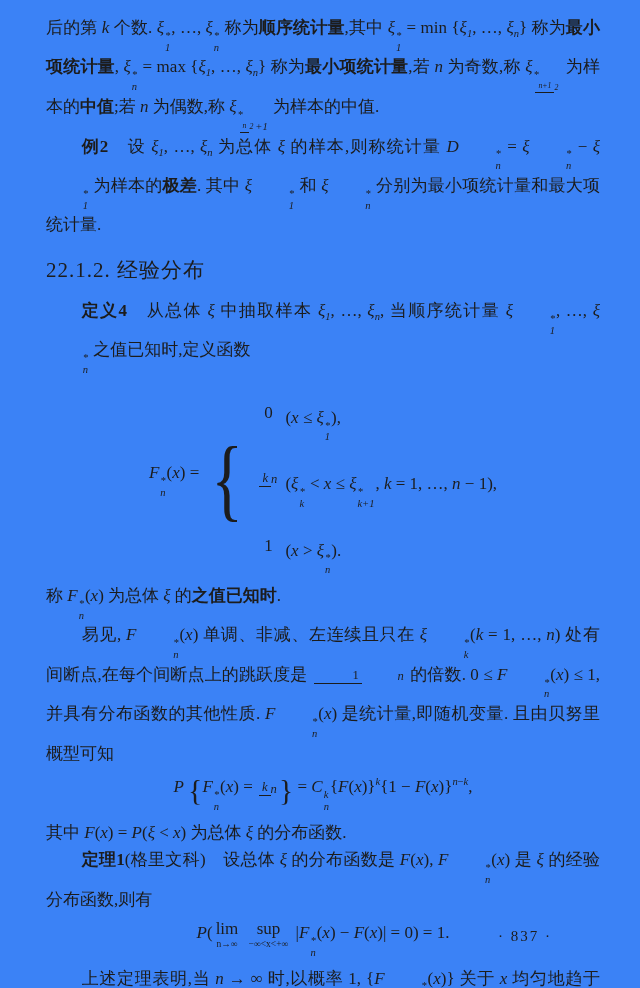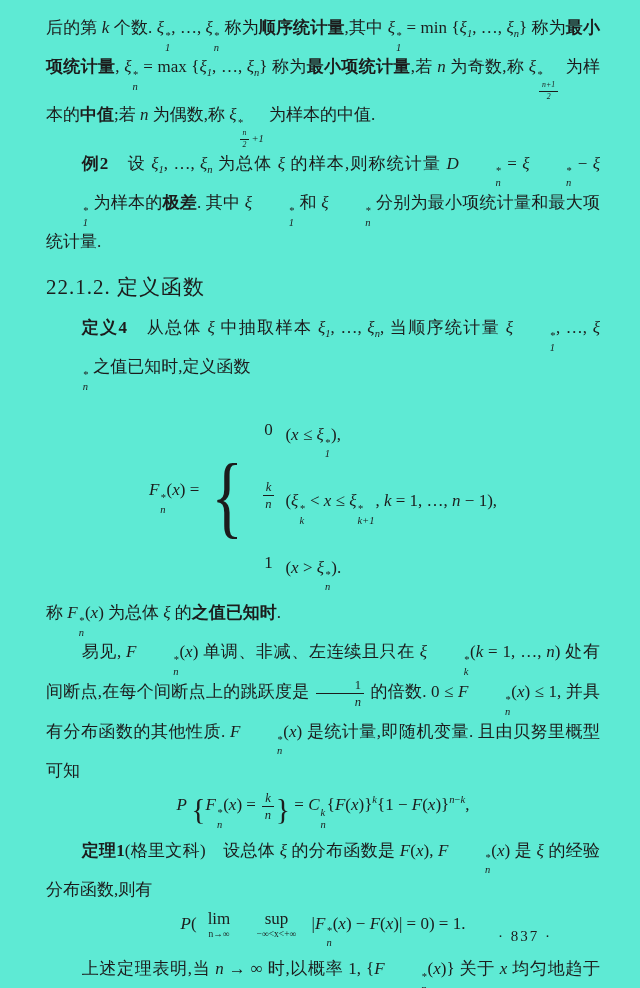--- a/index.html
+++ b/index.html
@@ -1,47 +1,47 @@
 <!DOCTYPE html>
 <html lang="zh"><head>
 <meta charset="utf-8">
 <style>
   html,body{margin:0;padding:0;background:#e8e8e8;}
   .page{
     position:relative;
     box-sizing:border-box;
     width:640px;height:988px;
     margin:0 auto;
-    background:#5eead4;
+    background:#3b82f6;
     color:#1c1c1c;
     padding:14px 40px 20px 46px;
     font-family:"Liberation Serif","DejaVu Serif",serif;
     font-size:17px;line-height:1.62;
     text-align:justify;
     overflow:hidden;
   }
   p.para{margin:0;}
   p.ind{text-indent:2.1em;}
   .bd{font-weight:bold;}
   .it{font-style:italic;}
   sup,sub{font-size:62%;line-height:1;}
   .supsub{
     display:inline-flex;flex-direction:column;align-items:flex-start;
     vertical-align:-0.55em;font-size:62%;line-height:1.12;margin:0 1px;
   }
   .ss-top,.ss-bot{display:block;white-space:nowrap;}
   .frac{
-    display:inline-flex;flex-direction:column;align-items:center;
+    display:inline-flex;flex-direction:row;align-items:center;
     vertical-align:middle;font-size:74%;line-height:1.12;margin:0 2px;
   }
   .fr-n{border-bottom:1px solid currentColor;padding:0 3px 1px;white-space:nowrap;}
   .fr-d{padding-top:1px;white-space:nowrap;}
   .limop{
     display:inline-flex;flex-direction:column;align-items:center;
-    vertical-align:middle;line-height:1.05;margin:0 11px;
+    vertical-align:middle;line-height:1.05;margin:0 3px;
   }
   .lo-under{font-size:56%;margin-top:1px;white-space:nowrap;}
   .lg{font-size:175%;line-height:1;vertical-align:-0.28em;}
   .heading{
     font-size:21px;font-weight:400;margin:14px 0 10px;
     letter-spacing:1px;text-indent:0;
   }
   .formula{
     display:flex;justify-content:center;align-items:center;
     margin:6px 0;text-indent:0;text-align:left;
@@ -100,21 +100,21 @@
           <span class="ss-top">*</span>
           <span class="ss-bot">1</span>
         </span></span> 为样本的<span class="bd">极差</span>. 其中 <span class="it">ξ<span class="supsub">
           <span class="ss-top">*</span>
           <span class="ss-bot">1</span>
         </span></span> 和 <span class="it">ξ<span class="supsub">
           <span class="ss-top">*</span>
           <span class="ss-bot"><span class="it">n</span></span>
         </span></span> 分别为最小项统计量和最大项统计量.</p>
 
-  <h2 class="heading">22.1.2. 定义函数</h2>
+  <h2 class="heading">22.1.2. 经验分布</h2>
 
   <p class="para ind"><span class="bd">定义4　</span>从总体 <span class="it">ξ</span> 中抽取样本 <span class="it">ξ<sub>1</sub></span>, …, <span class="it">ξ<sub><span class="it">n</span></sub></span>, 当顺序统计量 <span class="it">ξ<span class="supsub">
           <span class="ss-top">*</span>
           <span class="ss-bot">1</span>
         </span></span>, …, <span class="it">ξ<span class="supsub">
           <span class="ss-top">*</span>
           <span class="ss-bot"><span class="it">n</span></span>
         </span></span> 之值已知时,定义函数</p>
 
   <div class="formula">
@@ -184,20 +184,21 @@
             <span class="ss-bot"><span class="it">n</span></span>
           </span></span>(<span class="it">x</span>) = <span class="frac">
           <span class="fr-n"><span class="it">k</span></span>
           <span class="fr-d"><span class="it">n</span></span>
         </span><span class="lg">}</span> = <span class="it">C<span class="supsub">
             <span class="ss-top"><span class="it">k</span></span>
             <span class="ss-bot"><span class="it">n</span></span>
           </span></span>{<span class="it">F</span>(<span class="it">x</span>)}<span><sup><span class="it">k</span></sup></span>{1 − <span class="it">F</span>(<span class="it">x</span>)}<span><sup><span class="it">n</span>−<span class="it">k</span></sup></span>,</span>
   </div>
 
+  <p class="para">其中 <span class="it">F</span>(<span class="it">x</span>) = <span class="it">P</span>(<span class="it">ξ</span> &lt; <span class="it">x</span>) 为总体 <span class="it">ξ</span> 的分布函数.</p>
 
   <p class="para ind"><span class="bd">定理1</span>(格里文科)　设总体 <span class="it">ξ</span> 的分布函数是 <span class="it">F</span>(<span class="it">x</span>), <span class="it">F<span class="supsub">
           <span class="ss-top">*</span>
           <span class="ss-bot"><span class="it">n</span></span>
         </span></span>(<span class="it">x</span>) 是 <span class="it">ξ</span> 的经验分布函数,则有</p>
 
   <div class="formula">
     <span><span class="it">P</span>(<span class="limop">
           <span class="lo-main">lim</span>
           <span class="lo-under">n→∞</span>

